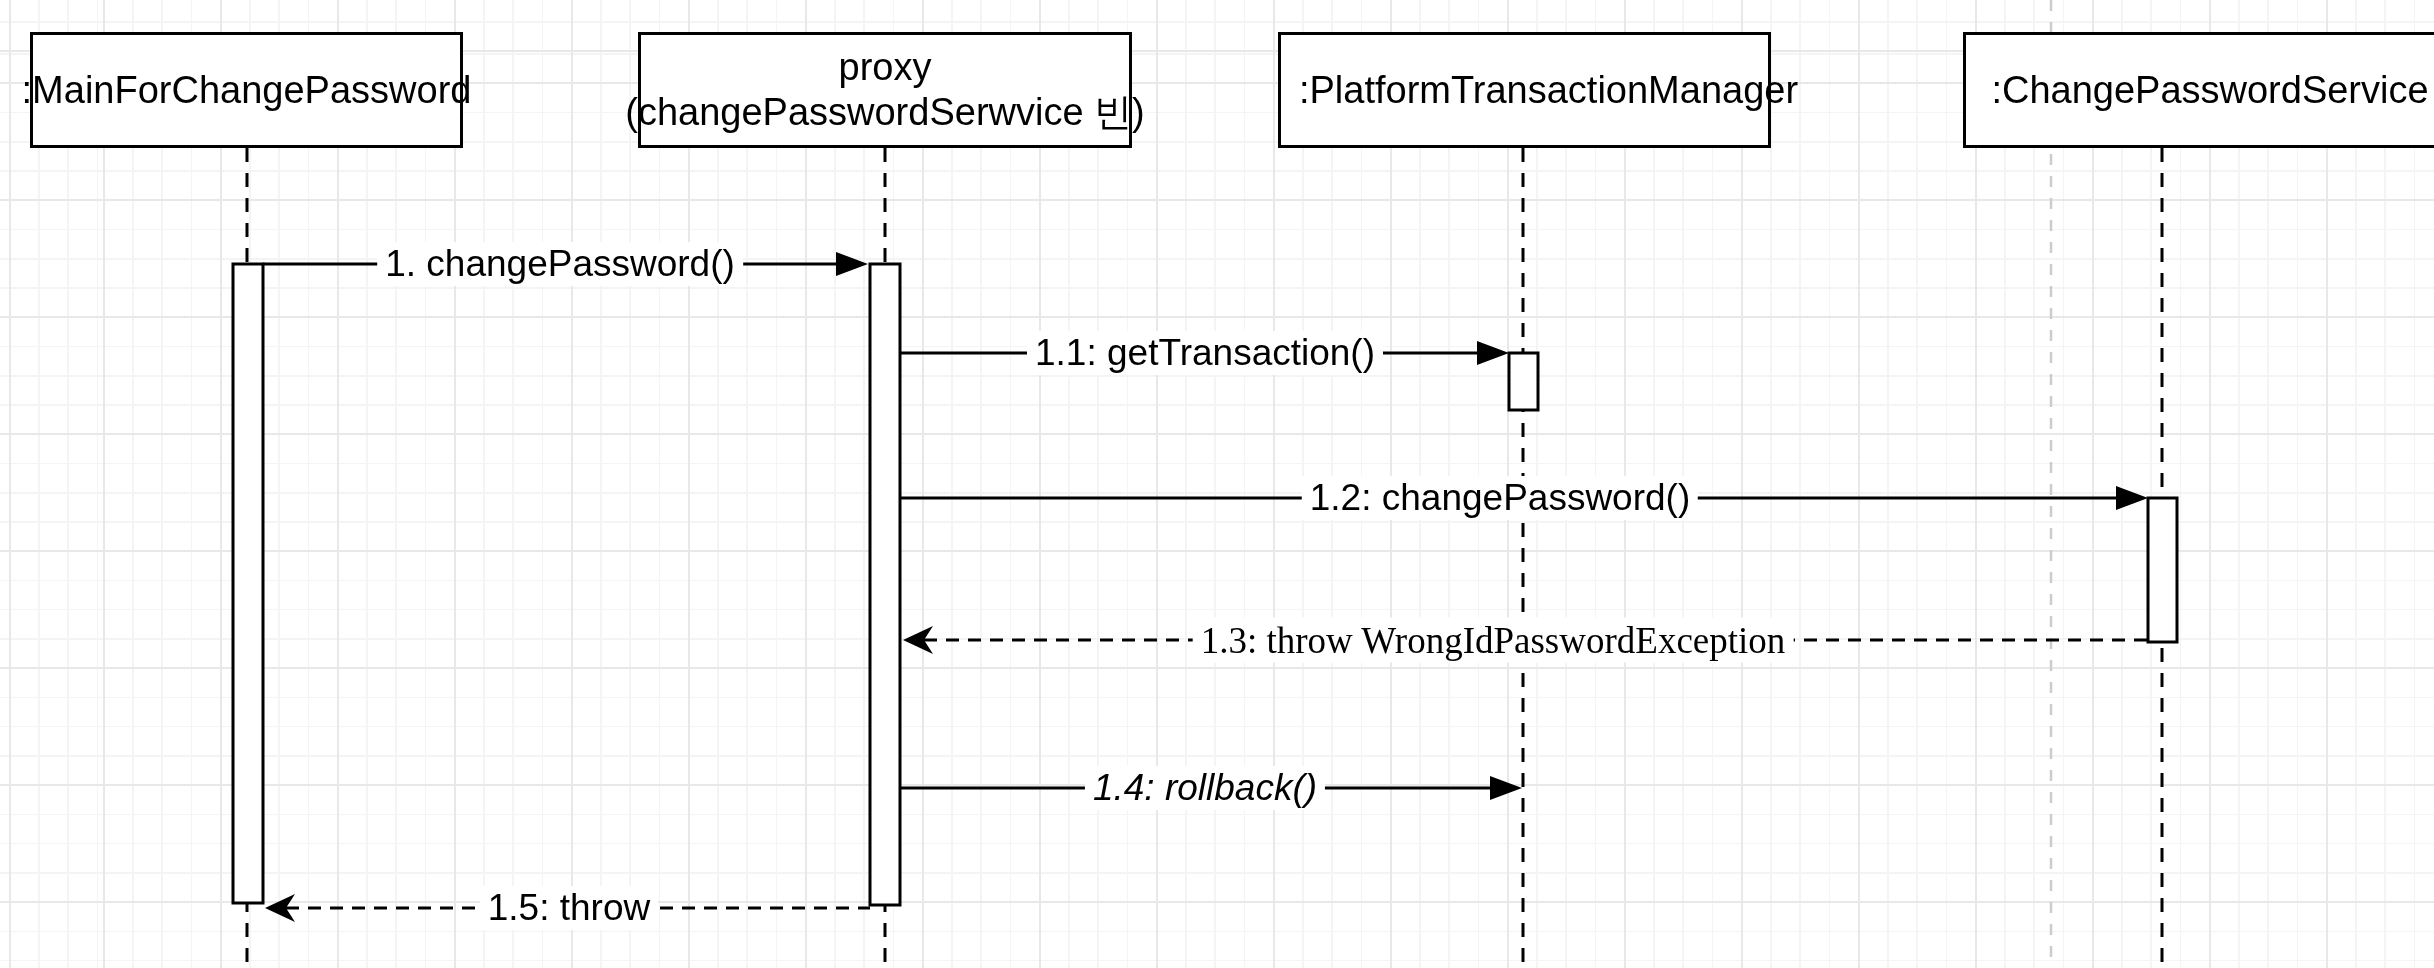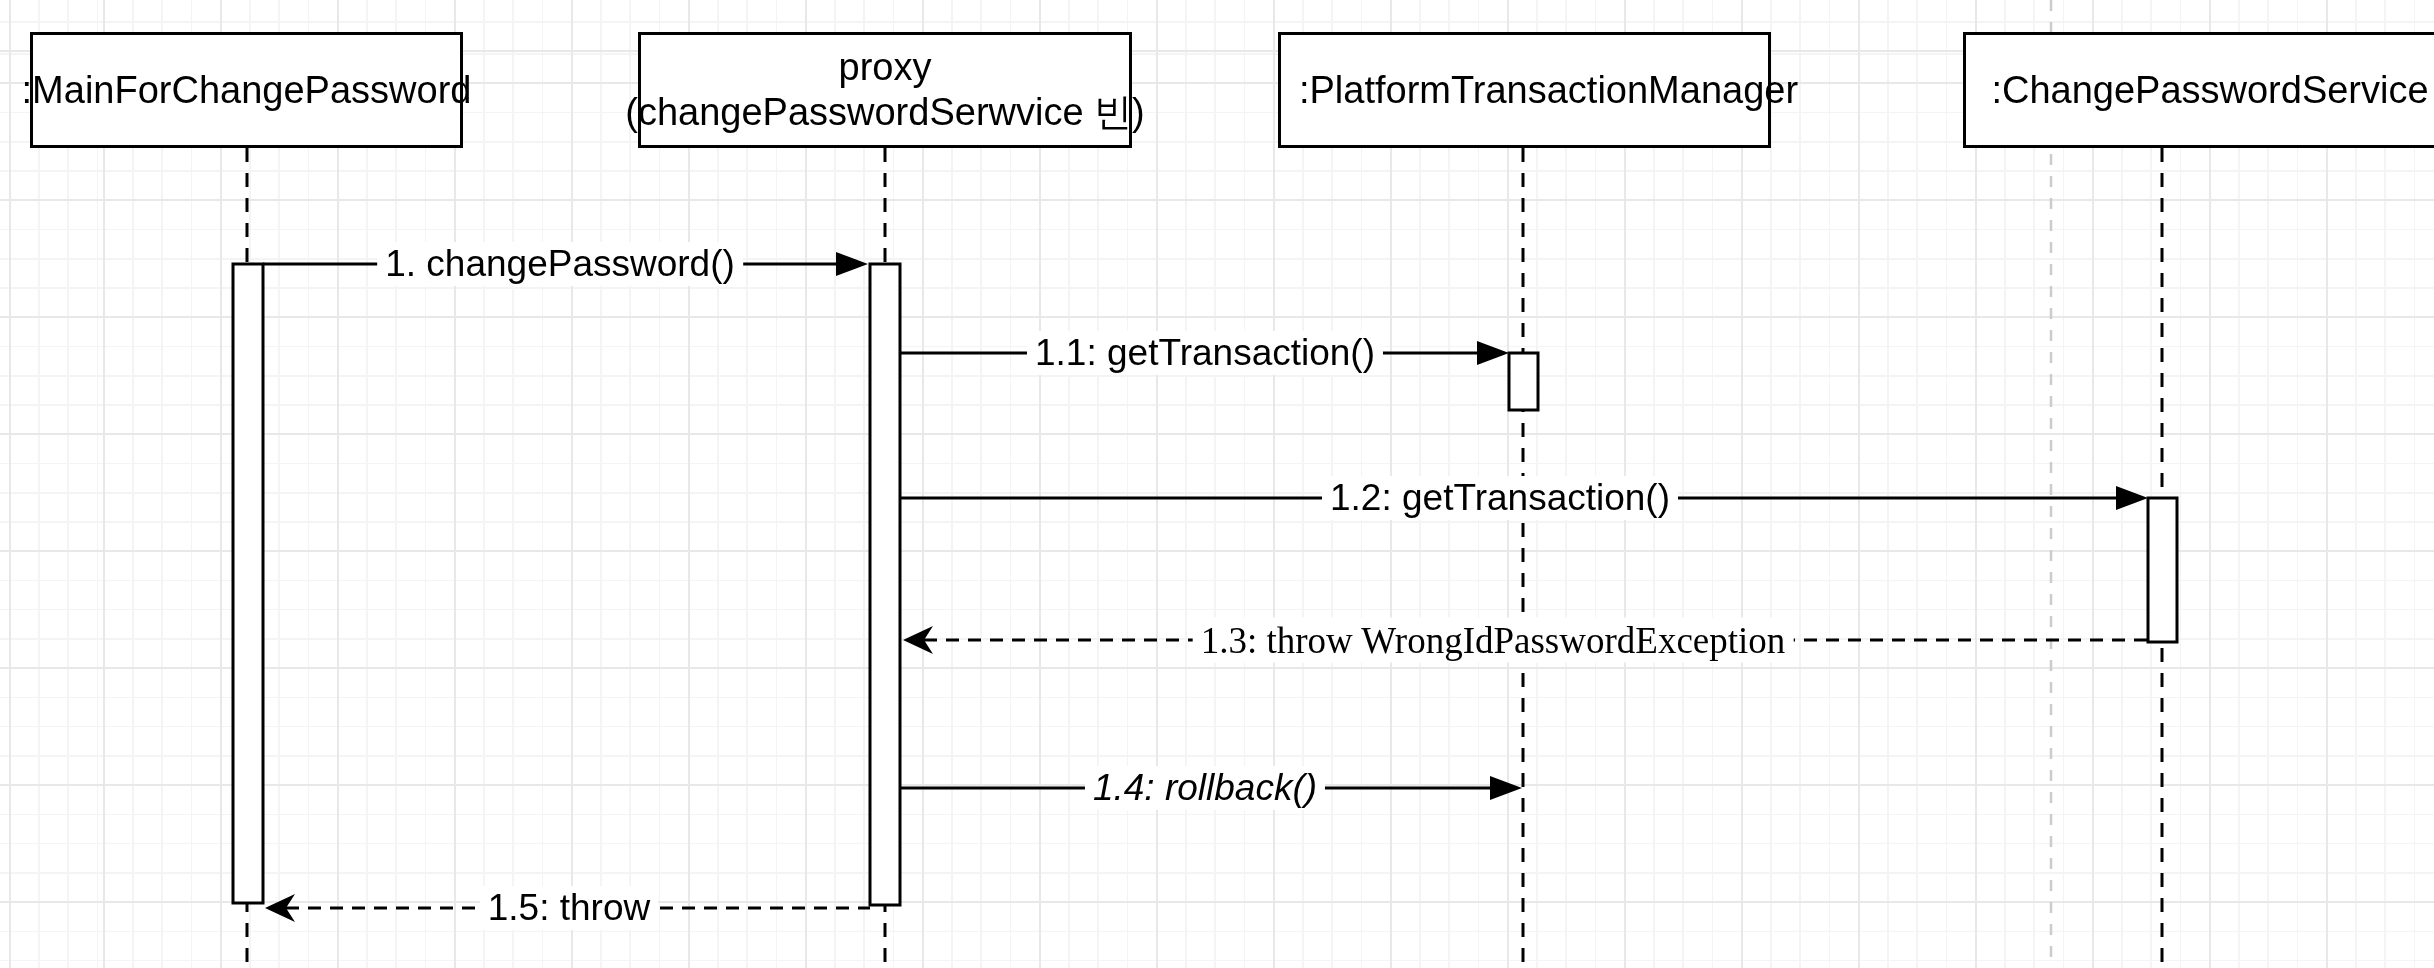--- a/index.html
+++ b/index.html
@@ -81,18 +81,18 @@
   <div class="head" style="left:1278px;width:493px;padding-left:48px;">
     <span>:PlatformTransactionManager</span>
   </div>
 
   <div class="head" style="left:1963px;width:494px;">
     <span>:ChangePasswordService</span>
   </div>
 
   <div class="msg" style="left:560px;top:264px;">1. changePassword()</div>
   <div class="msg" style="left:1205px;top:353px;">1.1: getTransaction()</div>
-  <div class="msg" style="left:1500px;top:498px;">1.2: getTransaction()</div>
+  <div class="msg" style="left:1500px;top:498px;">1.2: changePassword()</div>
   <div class="msg" style="left:1493px;top:640px;font-family:Liberation Serif, serif;">1.3: throw WrongIdPasswordException</div>
   <div class="msg" style="left:1205px;top:788px;font-style:italic;">1.4: rollback()</div>
   <div class="msg" style="left:569px;top:908px;">1.5: throw</div>
 
 </div>
 
 </body></html>

